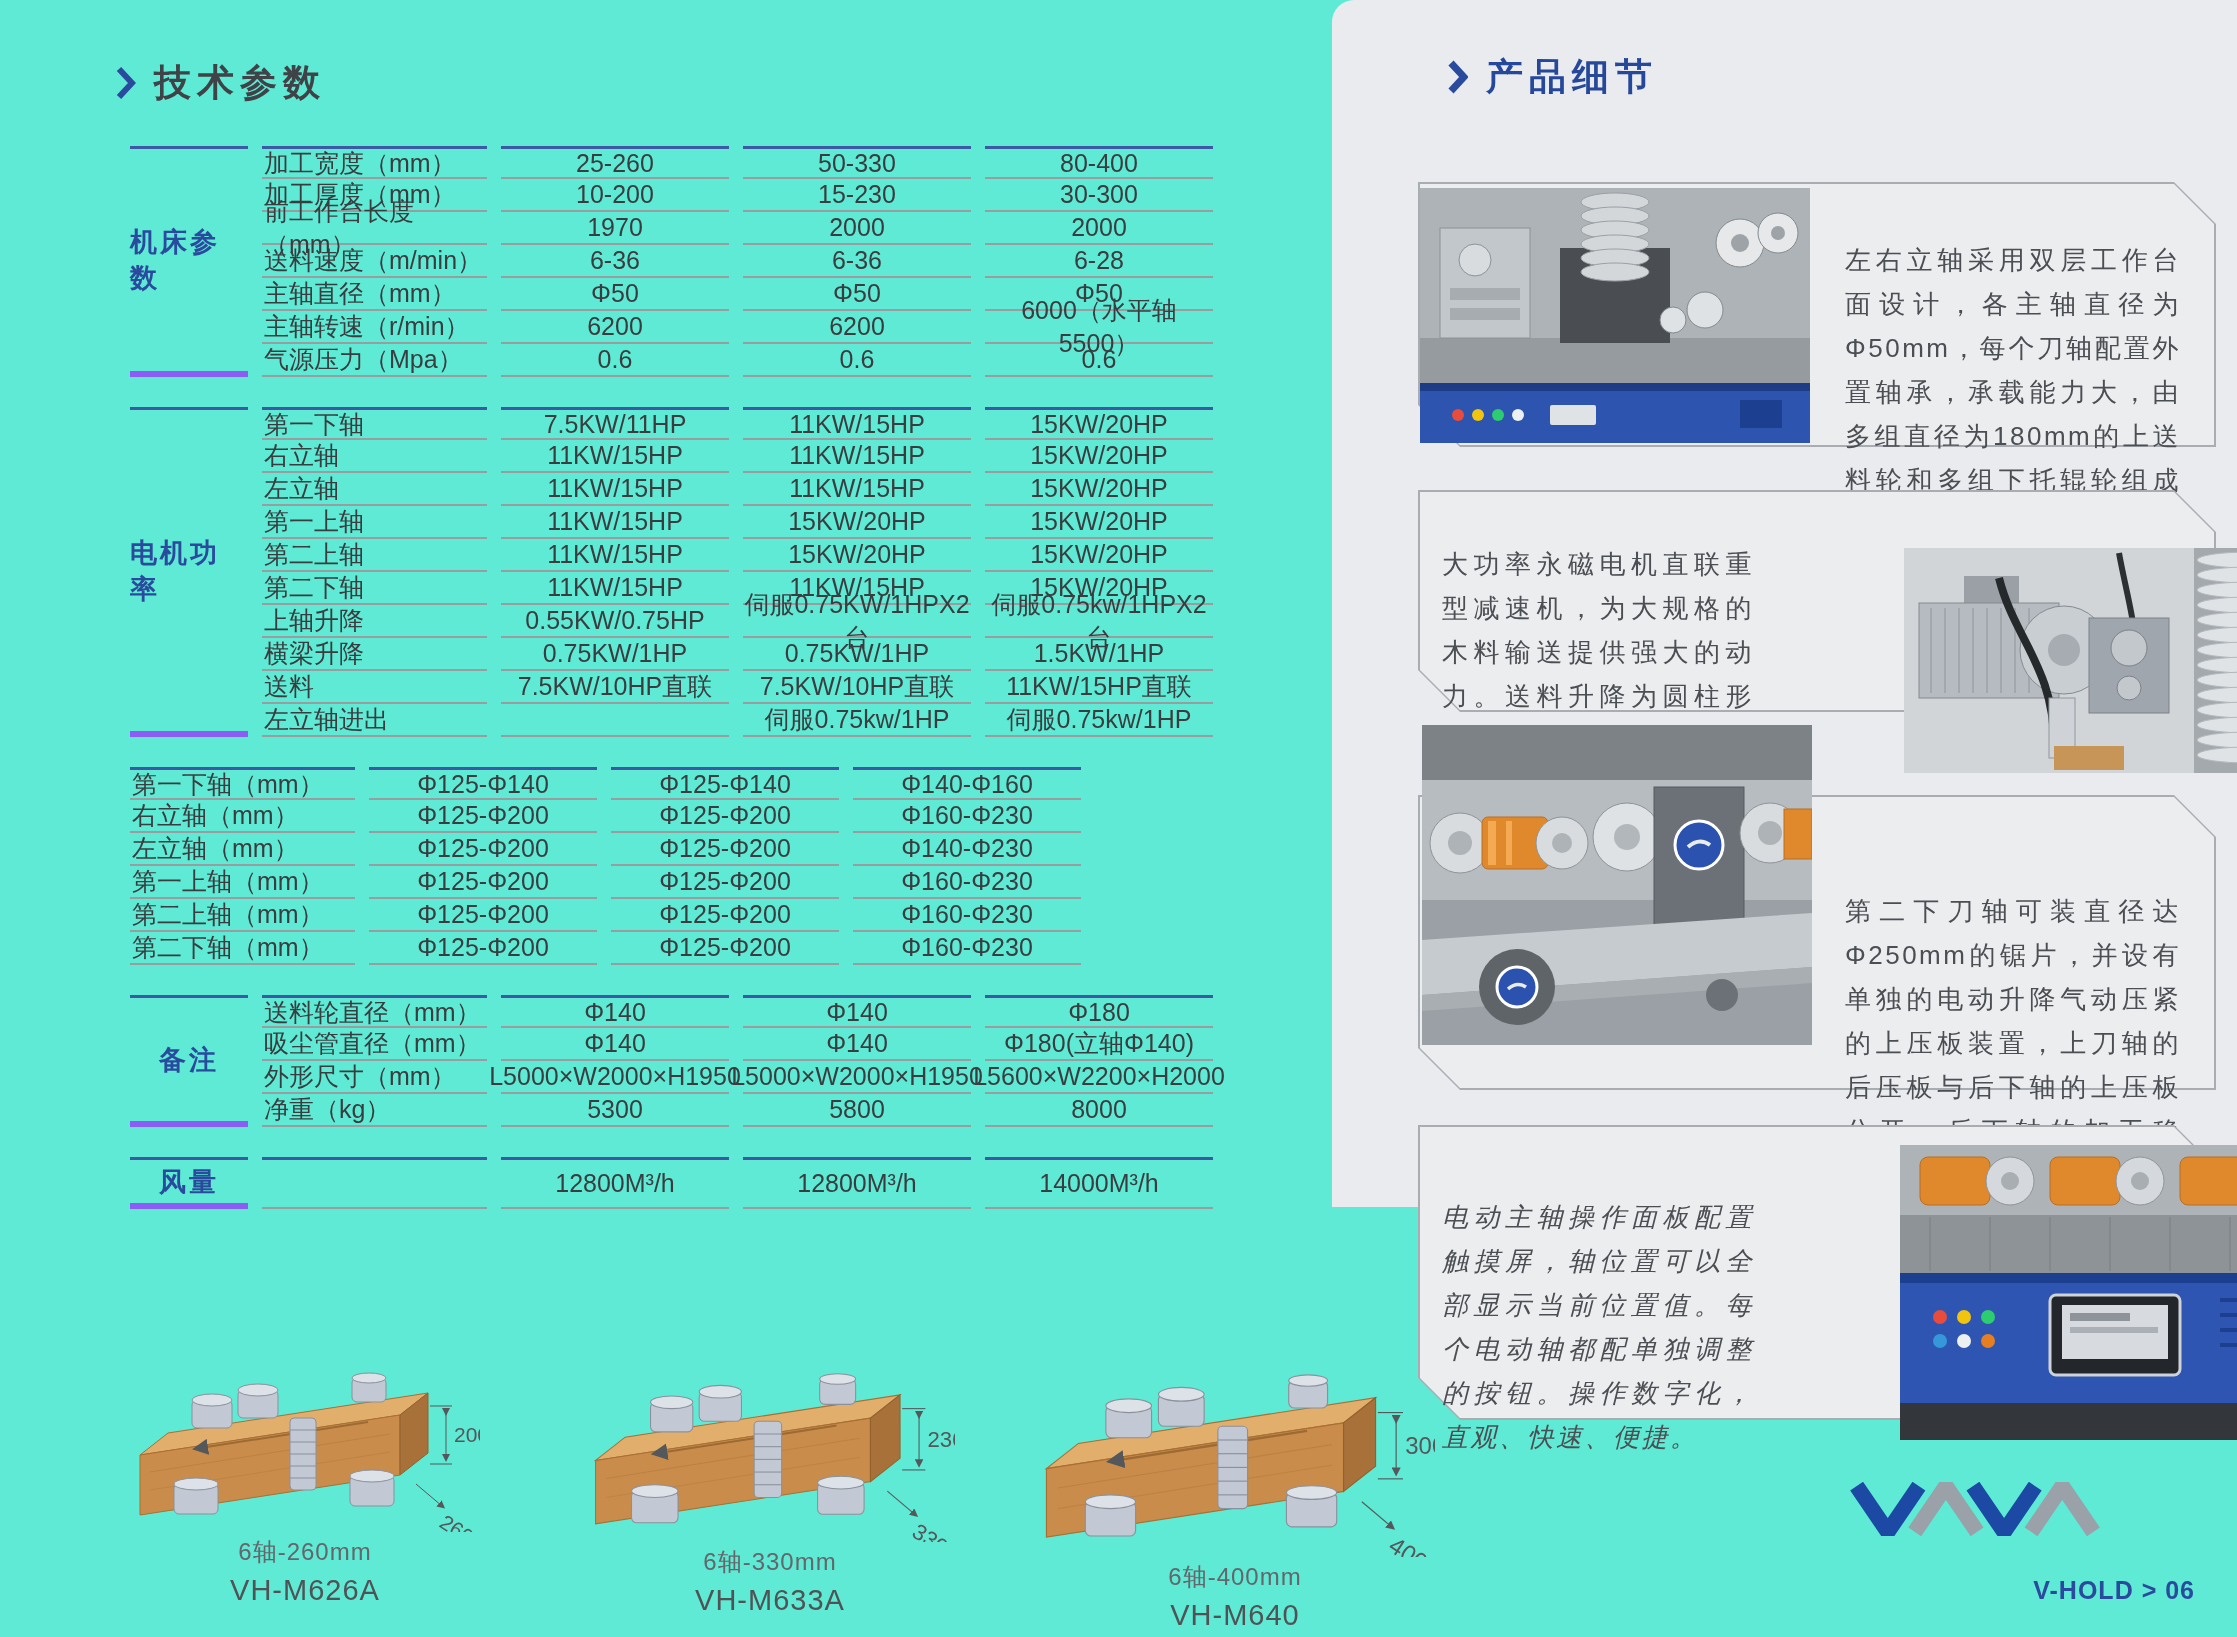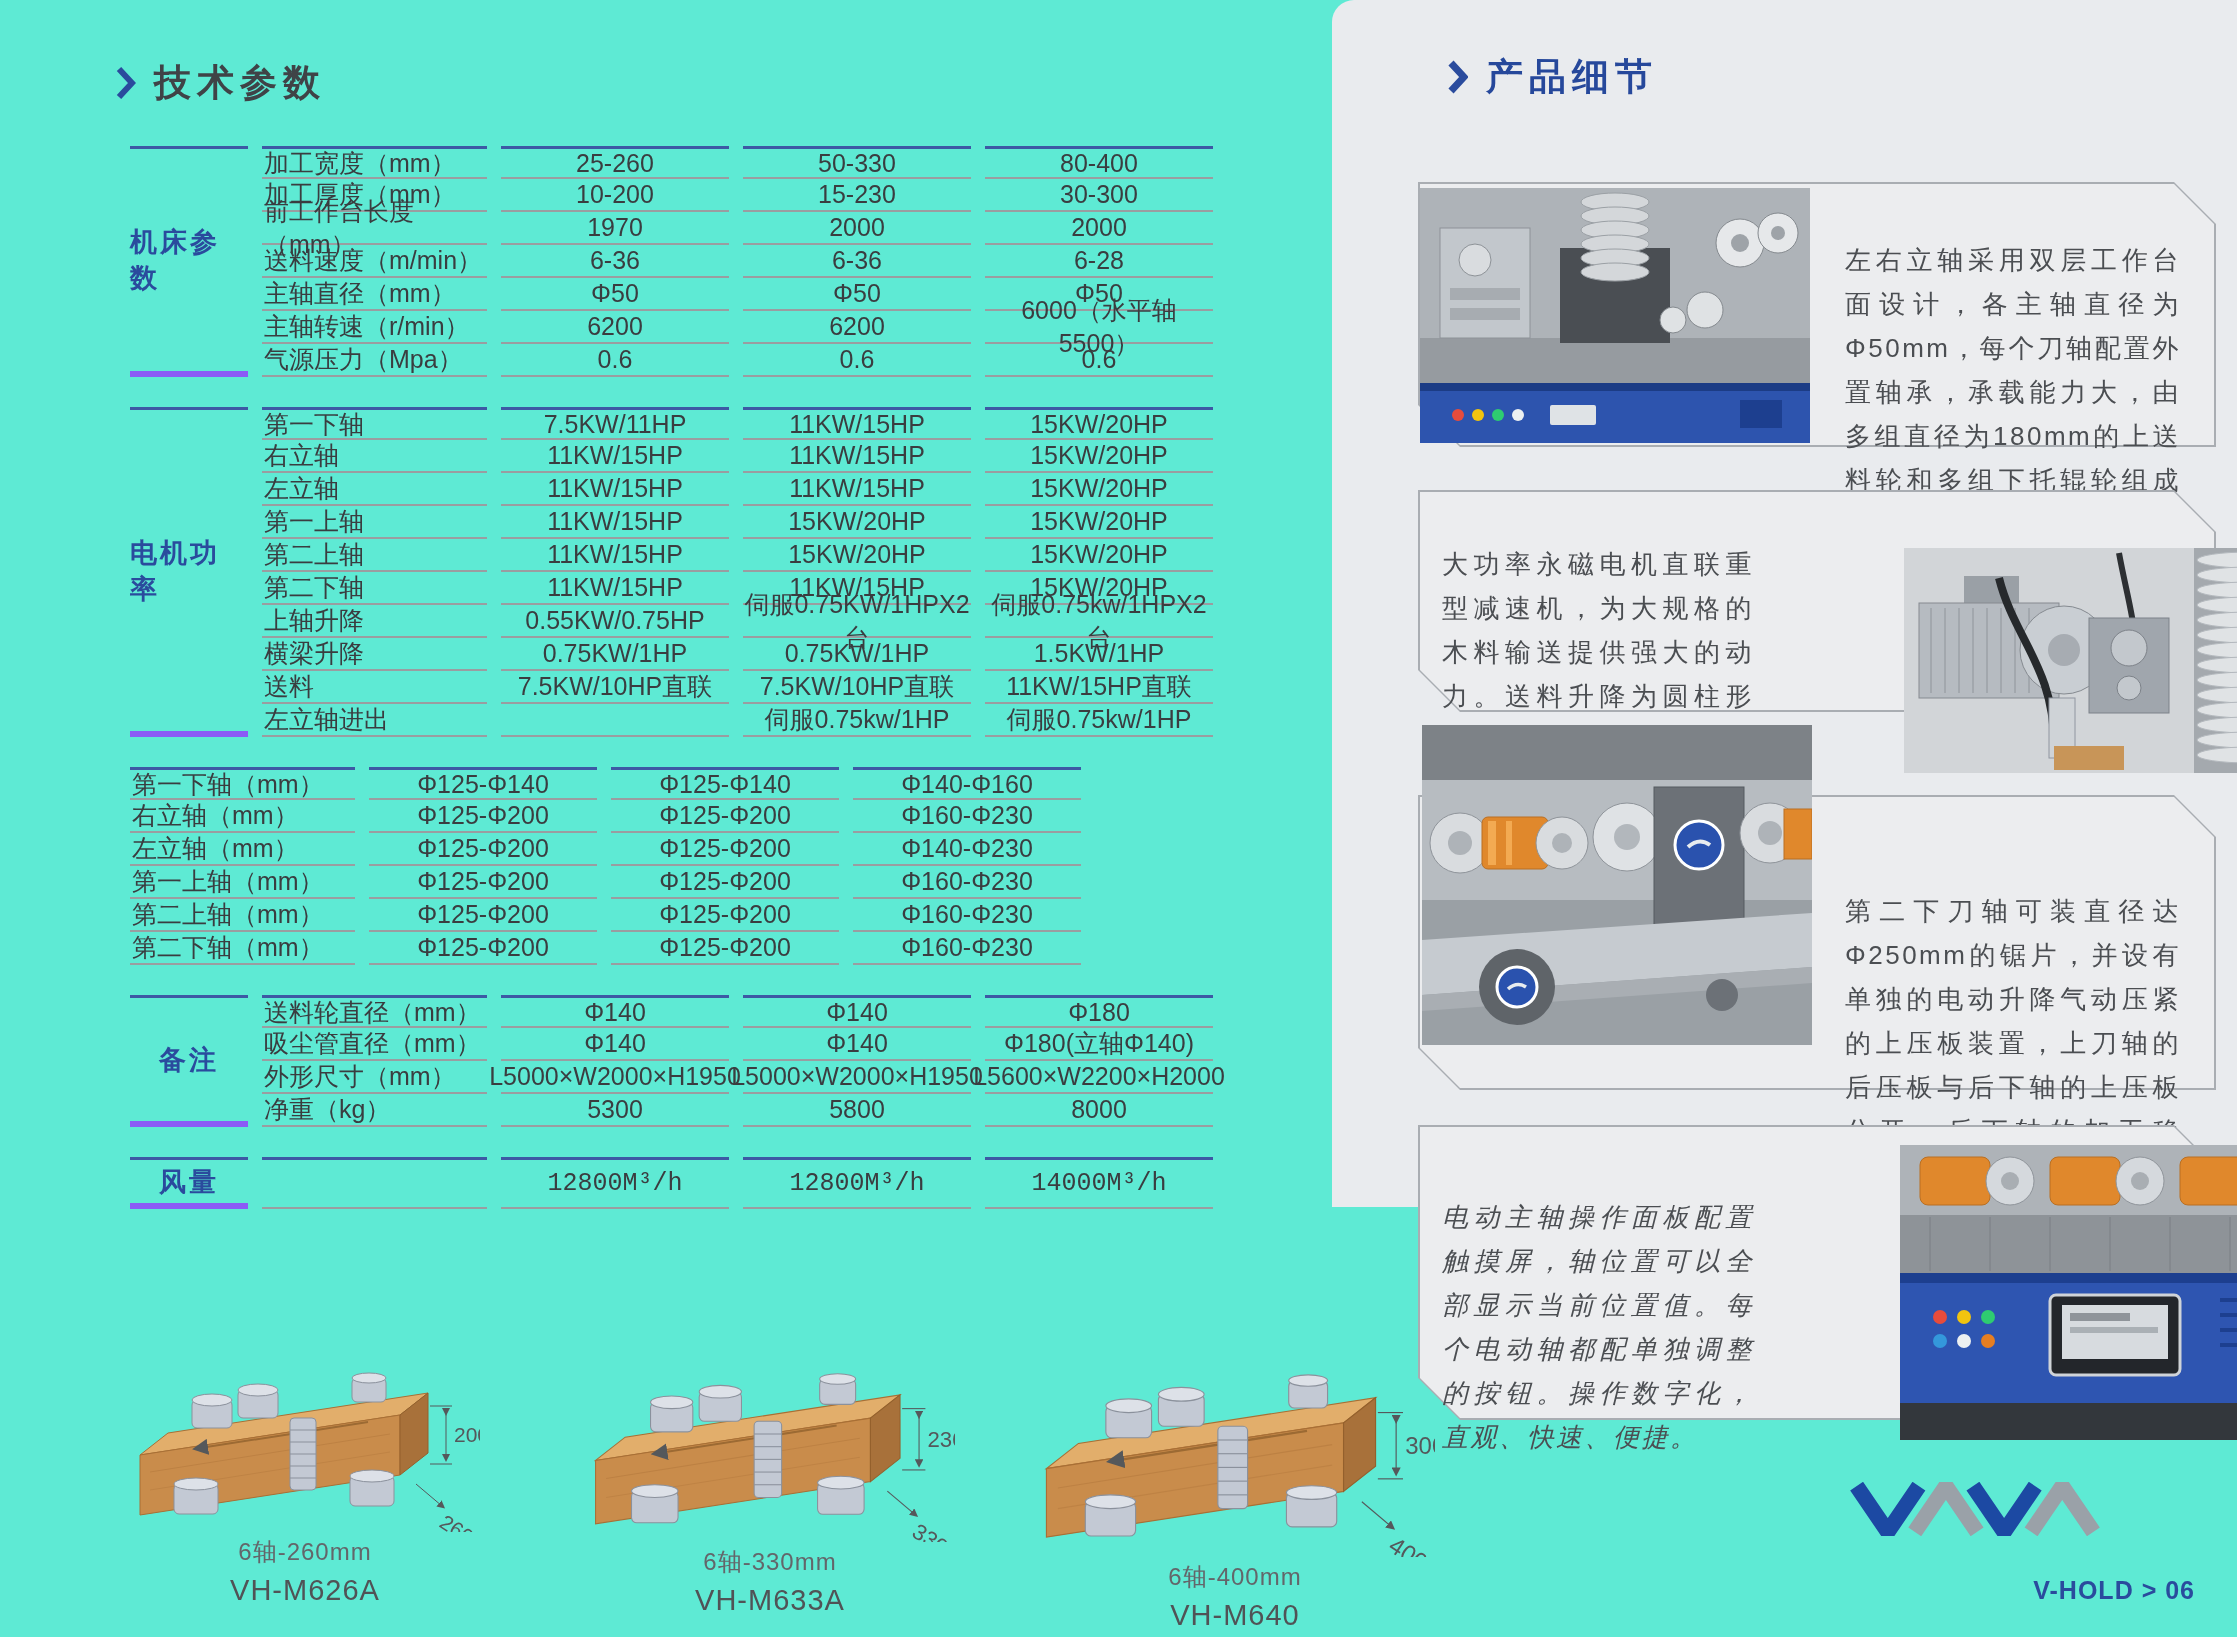--- a/index.html
+++ b/index.html
@@ -18,21 +18,21 @@
   .thead{display:flex;gap:14px;padding-left:371px;margin-bottom:10px;}
   .thead .mh{width:228px;text-align:center;font-size:29px;font-weight:700;color:#2a4b9d;letter-spacing:1px;}
   .tgroup{display:flex;gap:14px;margin-bottom:30px;}
   .glabel{width:118px;border-top:3px solid #3d59a4;border-bottom:6px solid #8b5cf6;
           display:flex;align-items:center;justify-content:center;
           font-size:27px;font-weight:700;color:#2a4b9d;letter-spacing:3px;}
   .trows{flex:1;display:flex;flex-direction:column;}
   .trow{display:flex;gap:14px;}
   .trow .cell{border-bottom:2px solid #9a9da0;height:33px;display:flex;align-items:center;box-sizing:border-box;}
   .trow.first .cell{border-top:3px solid #3d59a4;}
-  .tgroup.tall .trow .cell{height:52px;font-family:Liberation Mono, monospace;}
+  .tgroup.tall .trow .cell{height:52px;}
   .rlabel{width:225px;font-size:25px;color:#3a3d40;padding-left:2px;}
   .val{width:228px;justify-content:center;font-size:25px;color:#3a3d40;text-align:center;}
   
   .diagrams{position:absolute;left:130px;top:1360px;display:flex;}
   .diagram{display:flex;flex-direction:column;align-items:center;}
   .diagram .cap1{font-size:24px;color:#63666a;margin-top:4px;letter-spacing:1px;}
   .diagram .cap2{font-size:29px;color:#505356;margin-top:6px;letter-spacing:1px;}
   
   .panel{position:absolute;left:1332px;top:0;width:905px;height:1207px;background:#e9ebee;border-radius:22px 0 0 0;}
   .card{position:absolute;left:86px;width:798px;}

